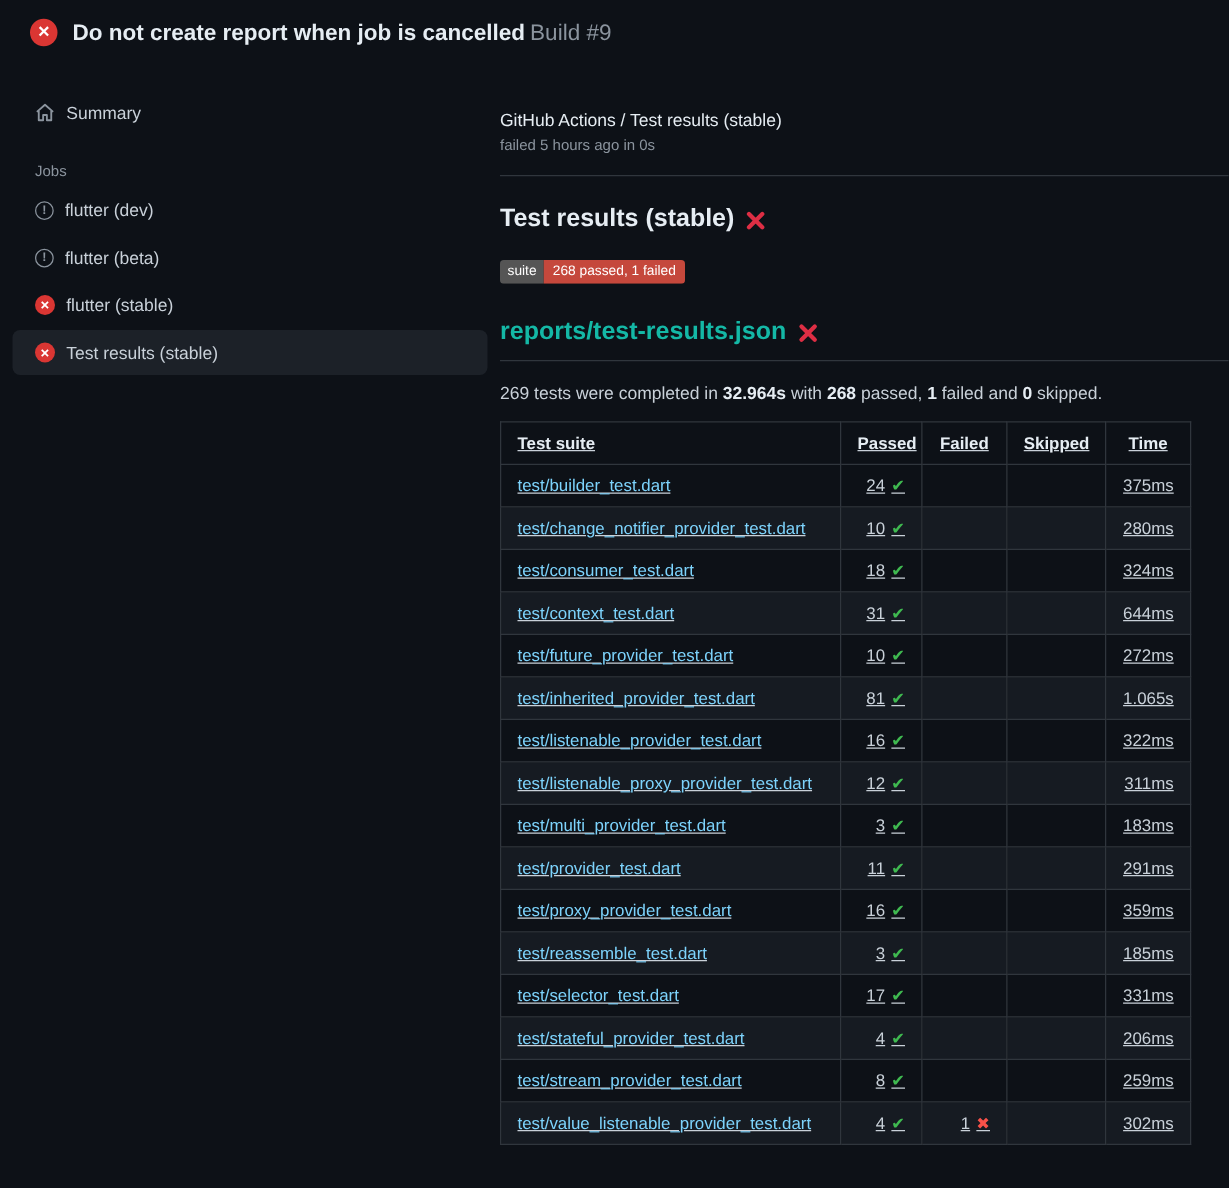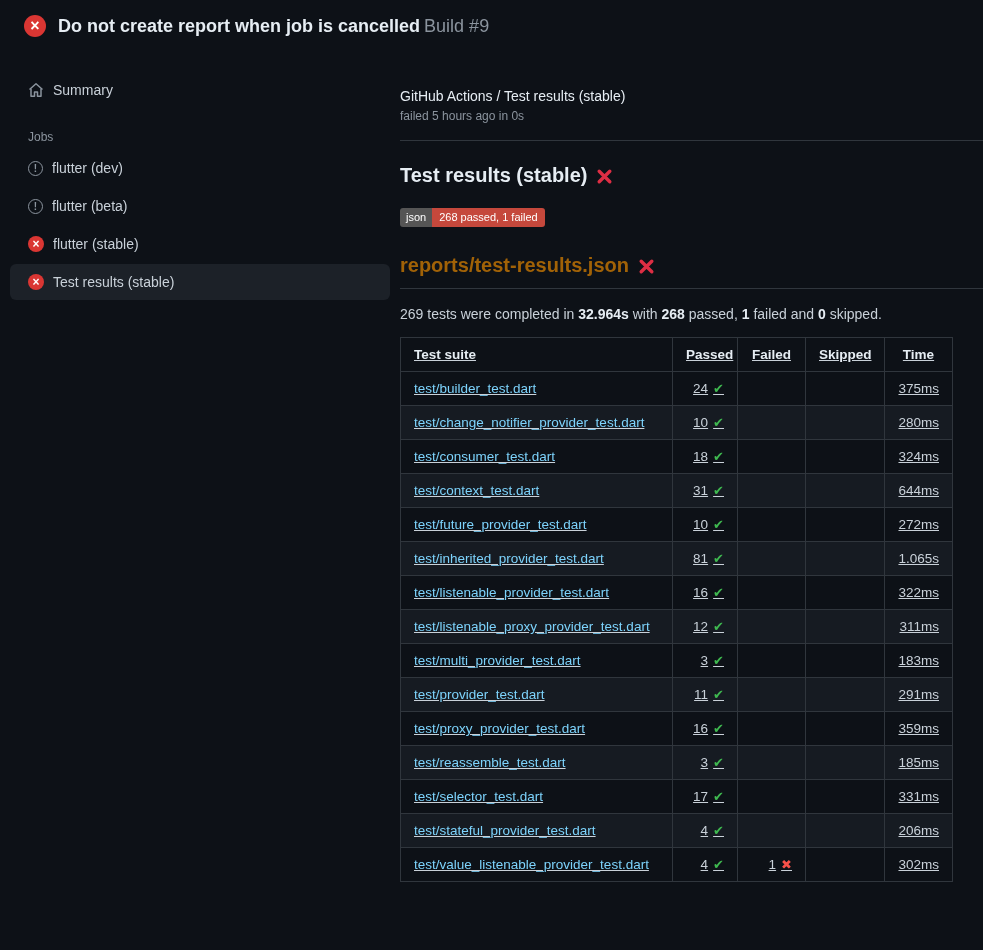--- a/index.html
+++ b/index.html
@@ -77,21 +77,21 @@
   .breadcrumb { font-size: 14px; font-weight: 400; color: #e6edf3; }
   .run-meta { margin-top: 5px; font-size: 12px; color: #8b949e; }
   .divider { border: none; border-top: 1px solid #30363d; margin: 17px 0 0 0; }
 
   h2.section-title, h2.report-title {
     display: flex; align-items: center; gap: 9px;
     font-size: 20px; font-weight: 700; color: #e6edf3;
   }
   h2.section-title { margin-top: 23px; }
   h2.report-title { margin-top: 27px; padding-bottom: 11px; border-bottom: 1px solid #30363d; }
-  h2.report-title a { color: #a16207; text-decoration: none; }
+  h2.report-title a { color: #14b8a6; text-decoration: none; }
   .x-mark { flex: 0 0 auto; margin-top: 2px; }
 
   .badge {
     display: inline-flex;
     margin-top: 21px;
     font-size: 11px;
     line-height: 1;
     border-radius: 3px;
     overflow: hidden;
   }
@@ -175,21 +175,21 @@
     <hr class="divider">
 
     <h2 class="section-title">
       <span>Test results (stable)</span>
       <svg class="x-mark" viewBox="0 0 16 16" width="17" height="17">
         <path d="M3 3 L13 13 M13 3 L3 13" stroke="#dd2e44" stroke-width="3.2" stroke-linecap="round" fill="none"></path>
       </svg>
     </h2>
 
     <div class="badge">
-      <span class="badge-label">json</span>
+      <span class="badge-label">suite</span>
       <span class="badge-value">268 passed, 1 failed</span>
     </div>
 
     <h2 class="report-title">
       <a href="#">reports/test-results.json</a>
       <svg class="x-mark" viewBox="0 0 16 16" width="17" height="17">
         <path d="M3 3 L13 13 M13 3 L3 13" stroke="#dd2e44" stroke-width="3.2" stroke-linecap="round" fill="none"></path>
       </svg>
     </h2>
 
@@ -319,20 +319,27 @@
           </tr>
 
           <tr>
             <td class="suite"><a href="#">test/stateful_provider_test.dart</a></td>
             <td class="num"><span>4</span><span class="check">✔</span></td>
             <td class="num"><span></span></td>
             <td class="num"><span></span></td>
             <td class="num"><span>206ms</span></td>
           </tr>
 
+          <tr>
+            <td class="suite"><a href="#">test/stream_provider_test.dart</a></td>
+            <td class="num"><span>8</span><span class="check">✔</span></td>
+            <td class="num"><span></span></td>
+            <td class="num"><span></span></td>
+            <td class="num"><span>259ms</span></td>
+          </tr>
 
           <tr>
             <td class="suite"><a href="#">test/value_listenable_provider_test.dart</a></td>
             <td class="num"><span>4</span><span class="check">✔</span></td>
             <td class="num"><span>1</span><span class="cross">✖</span></td>
             <td class="num"><span></span></td>
             <td class="num"><span>302ms</span></td>
           </tr>
         </tbody>
     </table>

